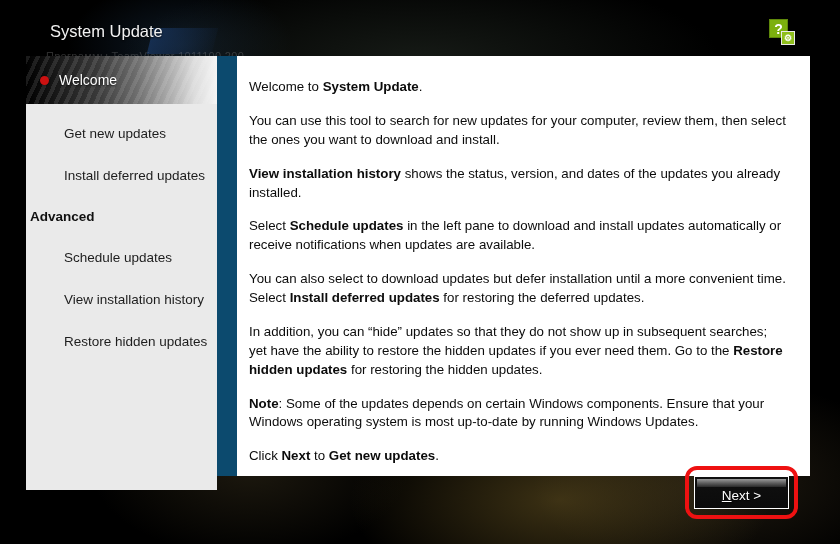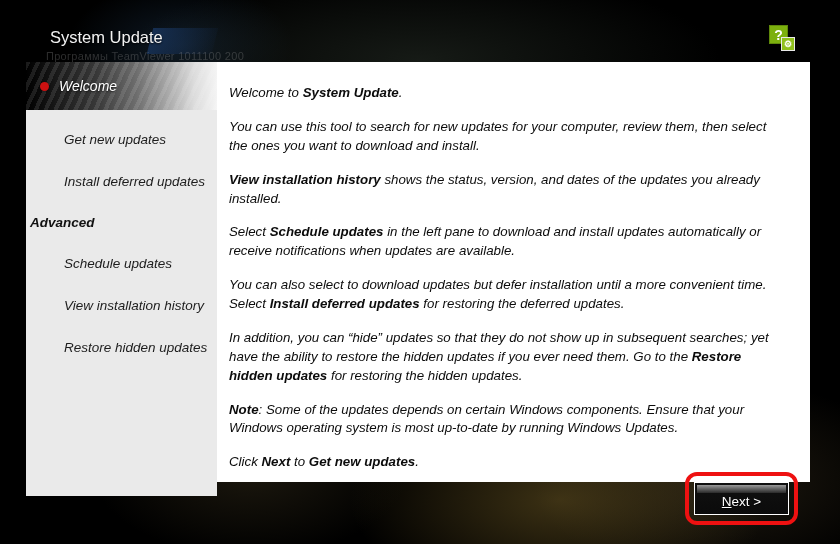--- a/index.html
+++ b/index.html
@@ -61,21 +61,21 @@
     top: 28px;
     width: 65px; height: 26px;
     background: linear-gradient(100deg, rgba(24,52,92,0.85), rgba(18,38,68,0.1));
     transform: skewX(-14deg);
   }
 
   
   #app-window {
     position: absolute;
     left: 26px;
-    top: 18px;
+    top: 12px;
     width: 652px;
     height: 500px;
     background: transparent;
   }
 
   
   #titlebar {
     position: absolute;
     left: 0; top: 0;
     width: 784px;
@@ -125,21 +125,20 @@
 
   
   #window-body {
     position: absolute;
     left: 0;
     top: 44px;
     width: 784px;
     height: 420px;
     display: flex;
     background: #0c4a6e;
-    font-style: italic;
   }
 
   
   #sidebar {
     width: 191px;
     flex: 0 0 191px;
     background: #eaeaea;
     position: relative;
     box-sizing: border-box;
     padding-top: 0;
@@ -195,20 +194,21 @@
   }
   #nav-spacer-top { height: 8px; }
 
   
   #content {
     flex: 1 1 auto;
     background: #ffffff;
     padding: 22px 22px 0 12px;
     box-sizing: border-box;
     overflow: hidden;
+    margin-left: 20px;
   }
   #content p {
     margin: 0 0 15px 0;
     font-size: 13.3px;
     line-height: 1.42;
     color: #0c0c0c;
   }
   #content p b { font-weight: bold; }
 
   

